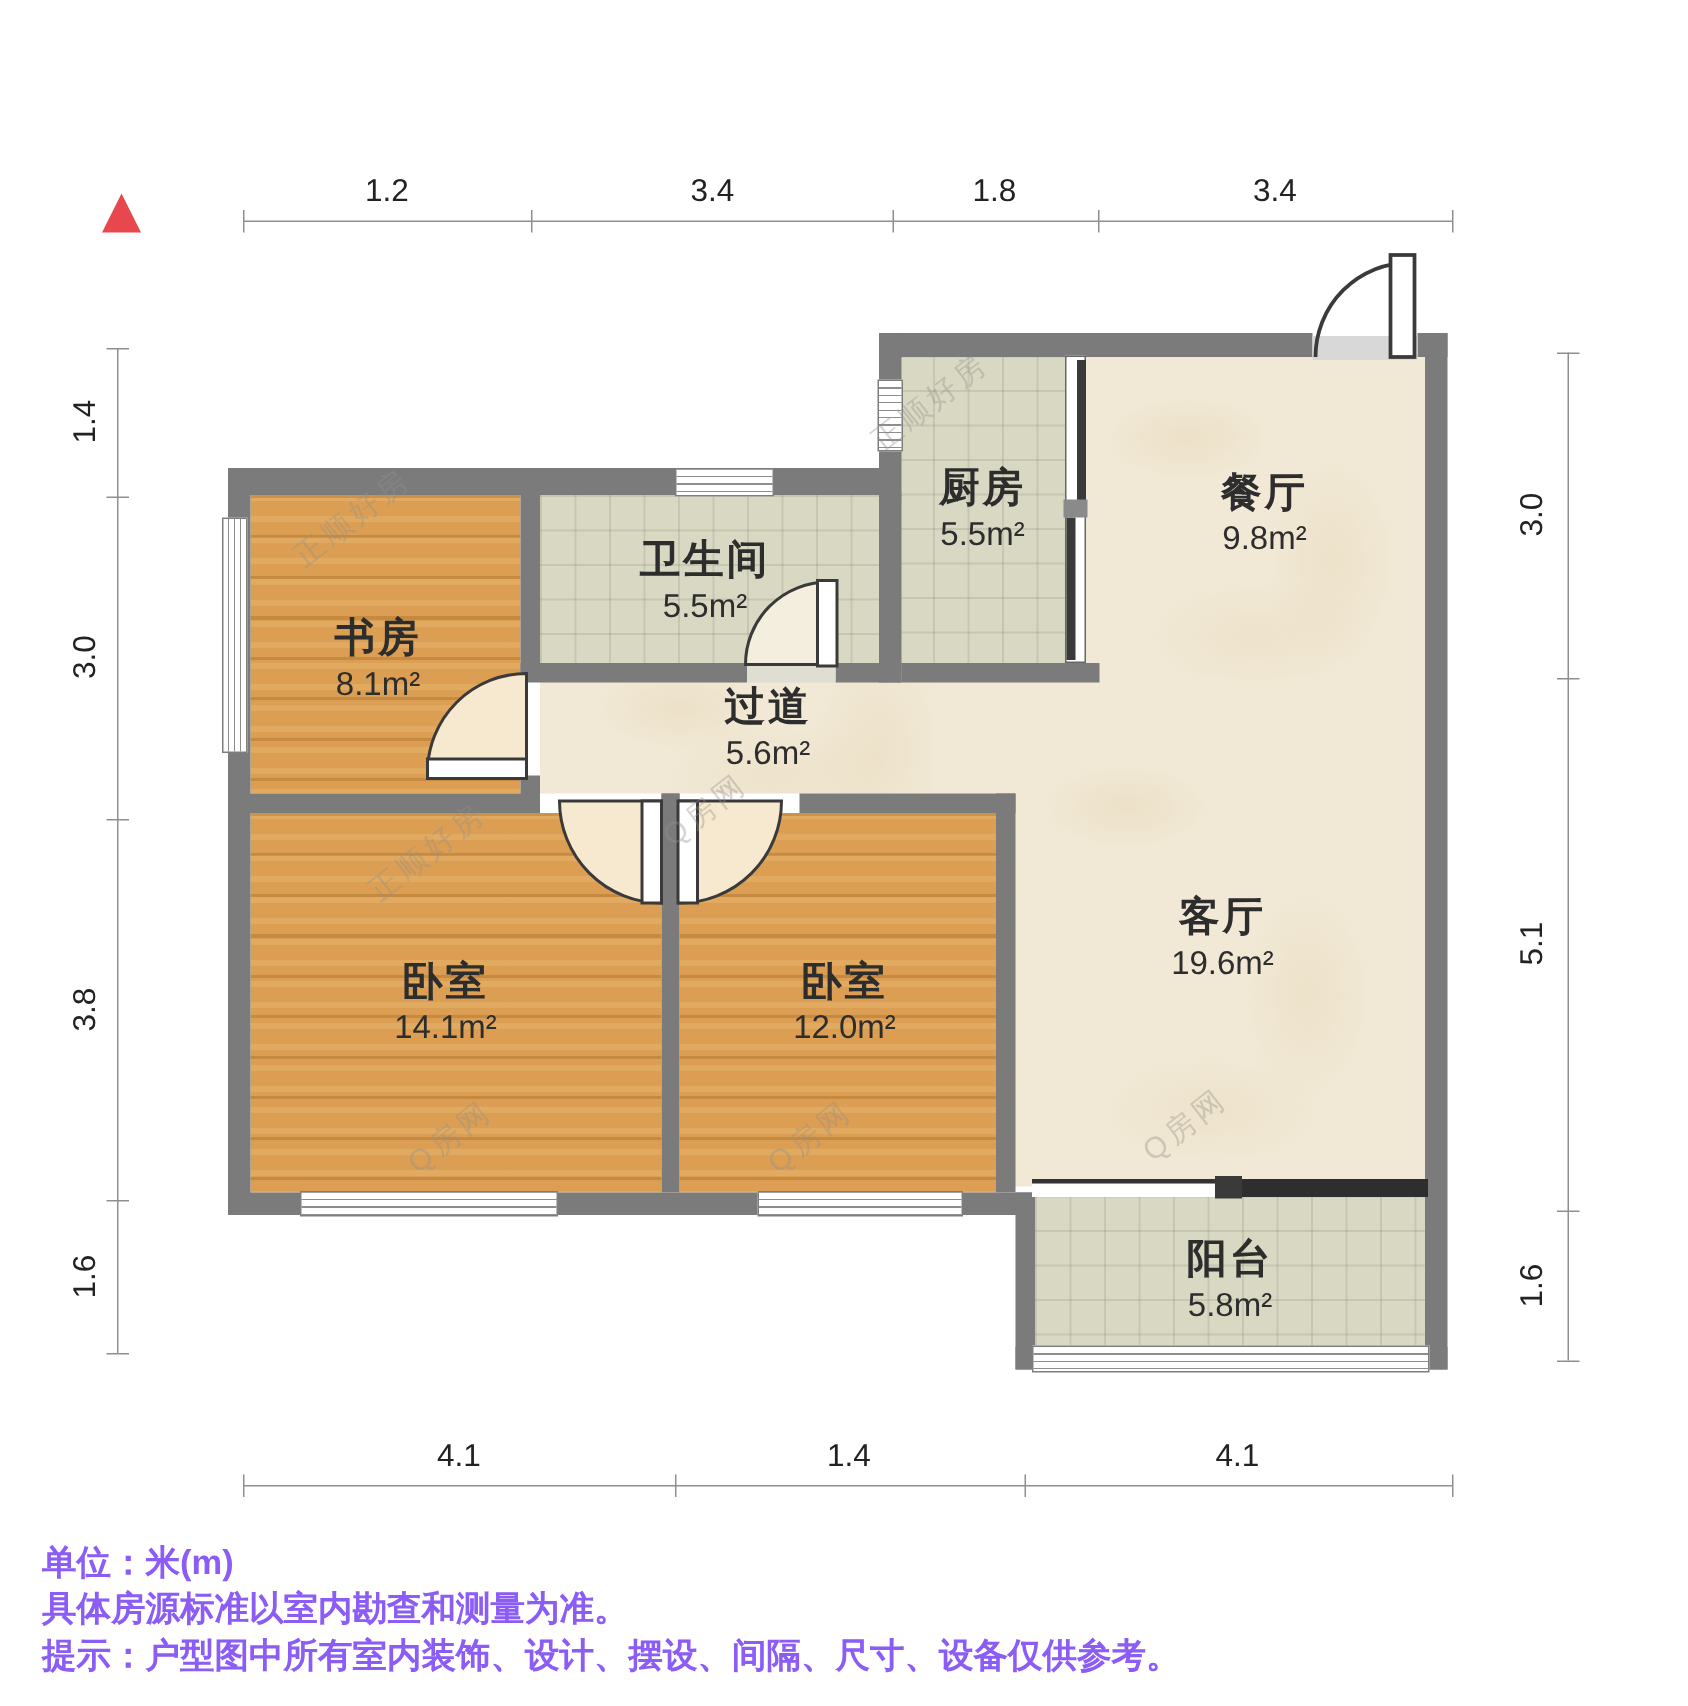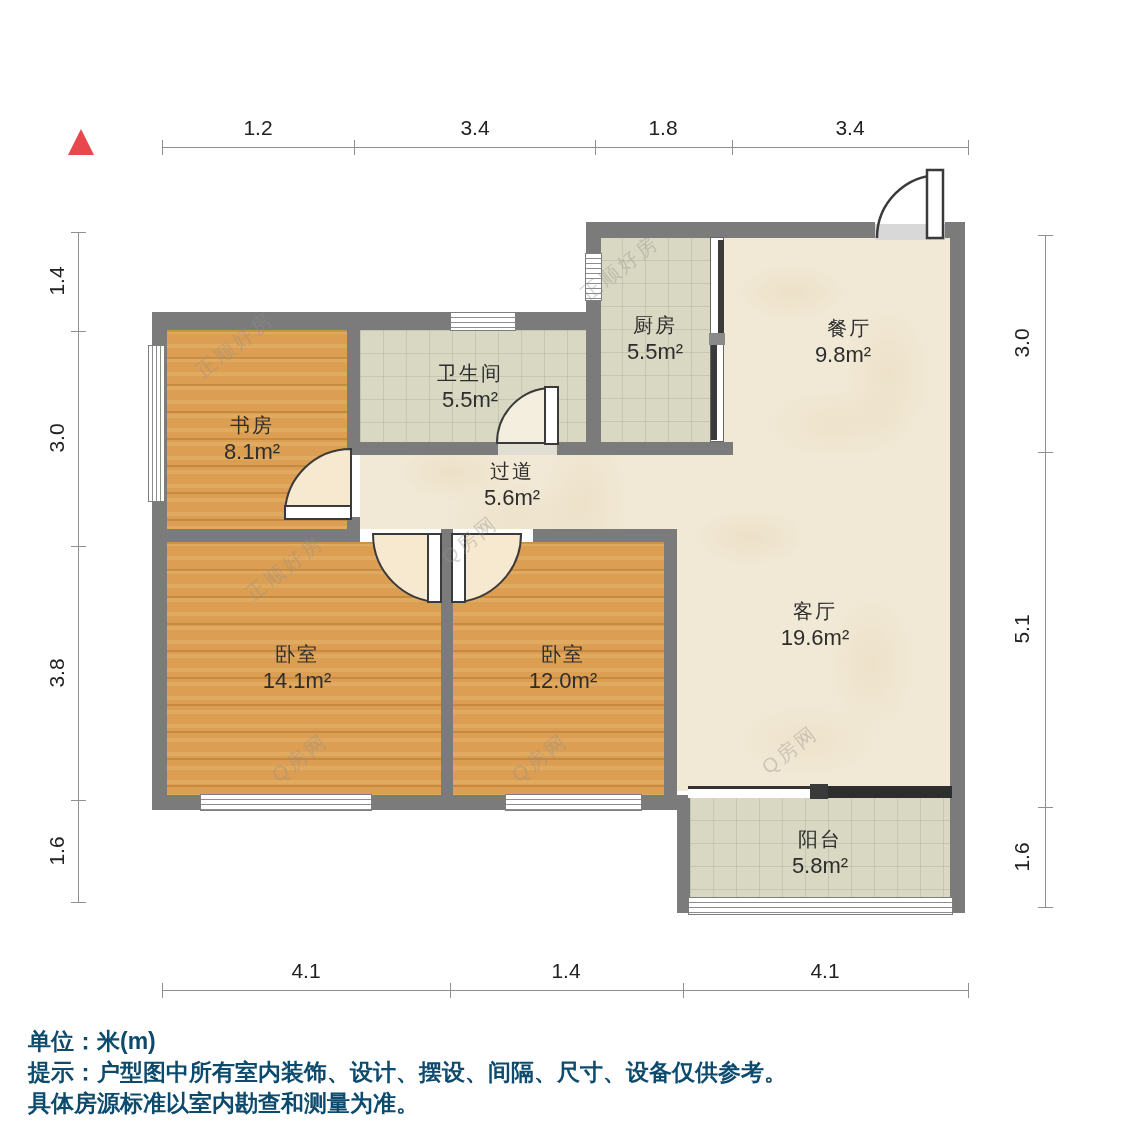--- a/index.html
+++ b/index.html
@@ -17,34 +17,34 @@
   .cream{position:absolute;background-color:#f1e9d6;
     background-image:radial-gradient(ellipse 90px 45px at 30% 25%,rgba(210,170,110,.14),transparent 65%),
     radial-gradient(ellipse 70px 110px at 72% 62%,rgba(210,170,110,.12),transparent 65%),
     radial-gradient(ellipse 120px 60px at 50% 85%,rgba(210,170,110,.10),transparent 65%);}
   .win{position:absolute;background:#ffffff;border:1px solid #7e7e7e;box-sizing:border-box;}
   .win.h{background-image:repeating-linear-gradient(180deg,#ffffff 0 4px,#8d8d8d 4px 5px);}
   .win.v{background-image:repeating-linear-gradient(90deg,#ffffff 0 4px,#8d8d8d 4px 5px);}
   .sill{position:absolute;background:#d8d8d8;}
 
   .rlabel{position:absolute;transform:translate(-50%,-50%);text-align:center;color:#2d2d2d;white-space:nowrap;}
-  .rlabel .nm{font-size:20px;font-weight:400;letter-spacing:2px;}
+  .rlabel .nm{font-size:27px;font-weight:700;letter-spacing:2px;}
   .rlabel .ar{font-size:22px;font-weight:400;letter-spacing:0;}
 
   .dim{position:absolute;background:#8f8f8f;}
   .dlabel{position:absolute;transform:translate(-50%,-50%);font-size:21px;color:#222;white-space:nowrap;}
   .dlabel.rot{transform:translate(-50%,-50%) rotate(-90deg);}
 
   .wm{position:absolute;transform:translate(-50%,-50%) rotate(-38deg);color:rgba(148,145,140,.38);
       font-size:20px;letter-spacing:3px;white-space:nowrap;pointer-events:none;}
 
   #north{position:absolute;left:68px;top:129px;width:0;height:0;
     border-left:13px solid transparent;border-right:13px solid transparent;border-bottom:26px solid #e8484d;}
 
-  #footer{position:absolute;left:28px;top:1026px;color:#0c4a6e;font-size:23px;font-weight:700;line-height:31px;}
+  #footer{position:absolute;left:28px;top:1026px;color:#8b5cf6;font-size:23px;font-weight:700;line-height:31px;}
 
   svg.overlay{position:absolute;left:0;top:0;pointer-events:none;}
 </style>
 </head>
 <body>
 
 <div id="stage">
 
   <div id="north"></div>
 
@@ -130,21 +130,21 @@
     <div class="ar">8.1m²</div>
   </div>
   <div class="rlabel" style="left:470px;top:386px;">
     <div class="nm">卫生间</div>
     <div class="ar">5.5m²</div>
   </div>
   <div class="rlabel" style="left:655px;top:338px;">
     <div class="nm">厨房</div>
     <div class="ar">5.5m²</div>
   </div>
-  <div class="rlabel" style="left:843px;top:341px;text-align:right;">
+  <div class="rlabel" style="left:843px;top:341px;">
     <div class="nm">餐厅</div>
     <div class="ar">9.8m²</div>
   </div>
   <div class="rlabel" style="left:512px;top:484px;">
     <div class="nm">过道</div>
     <div class="ar">5.6m²</div>
   </div>
   <div class="rlabel" style="left:297px;top:667px;">
     <div class="nm">卧室</div>
     <div class="ar">14.1m²</div>
@@ -197,17 +197,17 @@
   <div class="dim" style="left:1038px;top:235px;width:15px;height:1px;"></div>
   <div class="dim" style="left:1038px;top:452px;width:15px;height:1px;"></div>
   <div class="dim" style="left:1038px;top:807px;width:15px;height:1px;"></div>
   <div class="dim" style="left:1038px;top:907px;width:15px;height:1px;"></div>
   <div class="dlabel rot" style="left:1022px;top:343px;">3.0</div>
   <div class="dlabel rot" style="left:1022px;top:629px;">5.1</div>
   <div class="dlabel rot" style="left:1022px;top:857px;">1.6</div>
 
   <div id="footer">
     <div>单位：米(m)</div>
+    <div>具体房源标准以室内勘查和测量为准。</div>
     <div>提示：户型图中所有室内装饰、设计、摆设、间隔、尺寸、设备仅供参考。</div>
-    <div>具体房源标准以室内勘查和测量为准。</div>
   </div>
 
 </div>
 
 </body></html>

